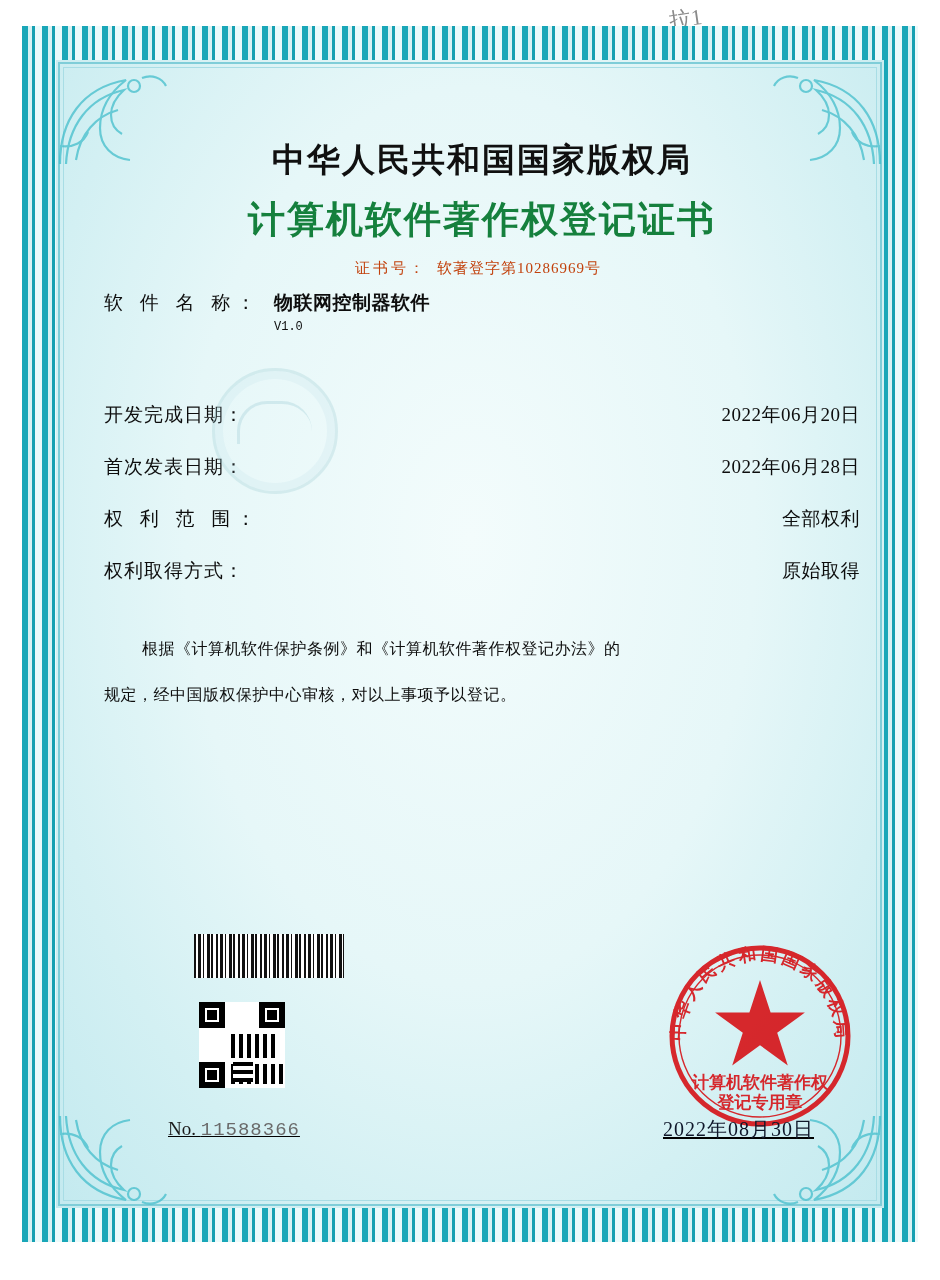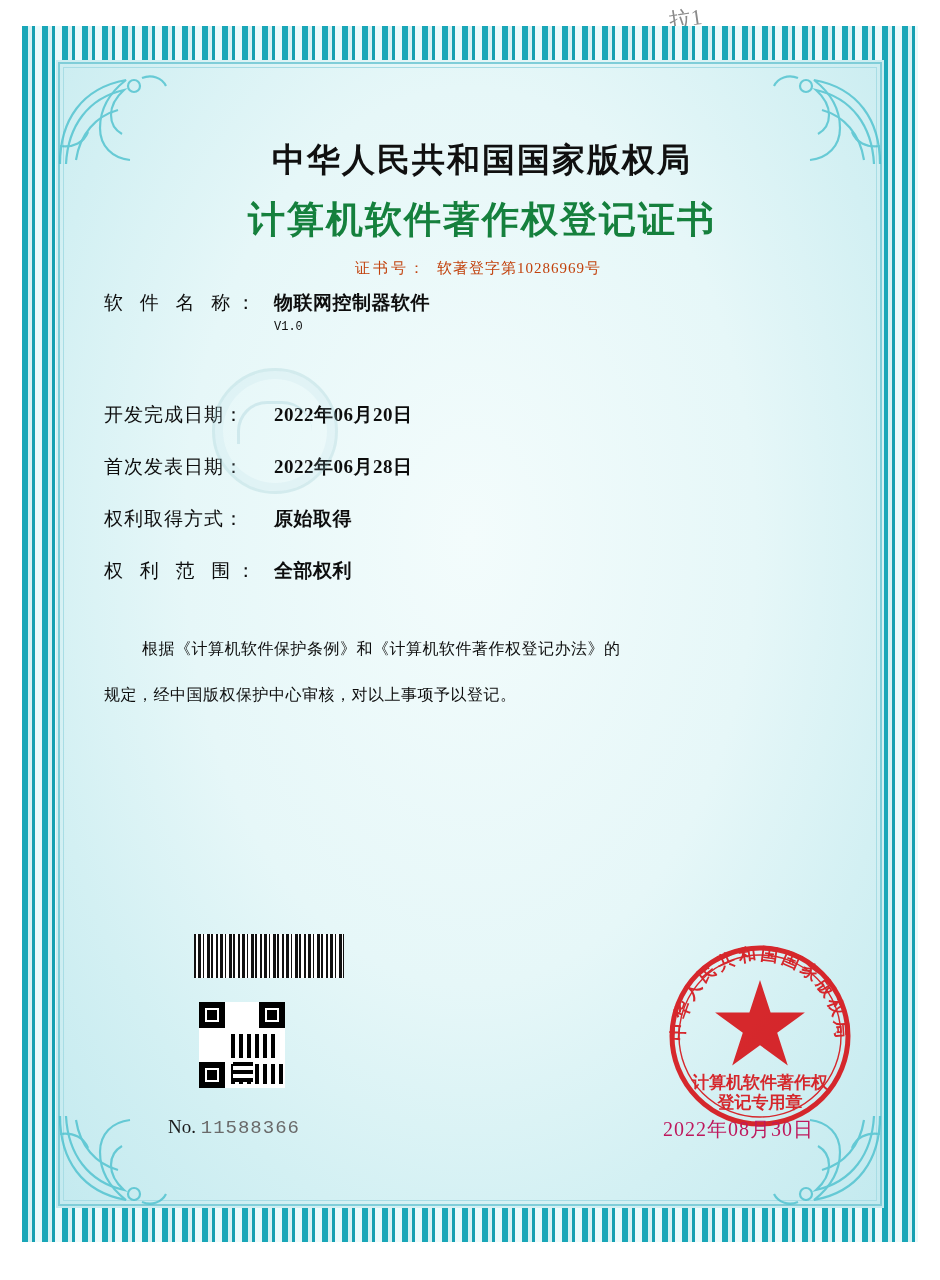--- a/index.html
+++ b/index.html
@@ -136,21 +136,21 @@
     flex: 0 0 170px;
     letter-spacing: 6px;
     white-space: nowrap;
   }
   .field .label.tight { letter-spacing: 1px; }
   .field .value {
     flex: 1;
     letter-spacing: .5px;
     font-weight: bold;
   }
-  .field .value.normal { font-weight: bold; }
+  .field .value.normal { font-weight: normal; text-align: right; }
   .value .sub {
     display: block;
     font-family: "Liberation Mono", monospace;
     font-weight: normal;
     font-size: 12px;
     margin-top: 4px;
     letter-spacing: 0;
   }
 
   .gap-lg { height: 42px; }
@@ -227,36 +227,37 @@
   }
   .seal svg { display: block; }
 
   .footer {
     position: absolute;
     left: 0;
     right: 0;
     top: 1020px;
     display: flex;
     justify-content: space-between;
-    align-items: flex-start;
+    align-items: center;
     padding: 0 6px 0 64px;
+    text-decoration: underline;
   }
   .serial {
     font-size: 19px;
     color: #1b1b1b;
   }
   .serial .no { font-family: "Liberation Serif", serif; }
   .serial .digits {
     font-family: "Liberation Mono", monospace;
     letter-spacing: 1px;
     color: #6a6a6a;
   }
   .issue-date {
     font-size: 20px;
-    color: #be185d;
+    color: #0f172a;
     letter-spacing: 1px;
     margin-right: 40px;
   }
 
   
   .watermark {
     position: absolute;
     left: 108px;
     top: 272px;
     width: 120px;
@@ -375,27 +376,27 @@
       <div class="label tight">开发完成日期：</div>
       <div class="value normal">2022年06月20日</div>
     </div>
 
     <div class="field row-date">
       <div class="label tight">首次发表日期：</div>
       <div class="value normal">2022年06月28日</div>
     </div>
 
     <div class="field row-date">
+      <div class="label">权 利 范 围：</div>
+      <div class="value normal">全部权利</div>
+    </div>
+
+    <div class="field row-date">
       <div class="label tight">权利取得方式：</div>
       <div class="value normal">原始取得</div>
-    </div>
-
-    <div class="field row-date">
-      <div class="label">权 利 范 围：</div>
-      <div class="value normal">全部权利</div>
     </div>
 
 
     <div class="paragraph">
       <span class="indent"></span><span>根据《计算机软件保护条例》和《计算机软件著作权登记办法》的</span><br>
       <span>规定，经中国版权保护中心审核，对以上事项予以登记。</span>
     </div>
 
     <div class="barcode"></div>
     <div class="qr"></div>

